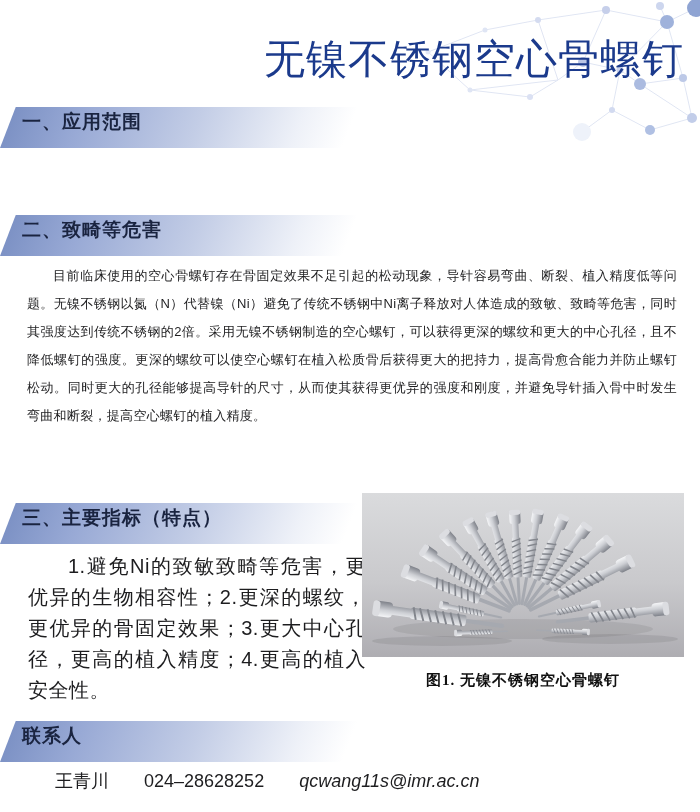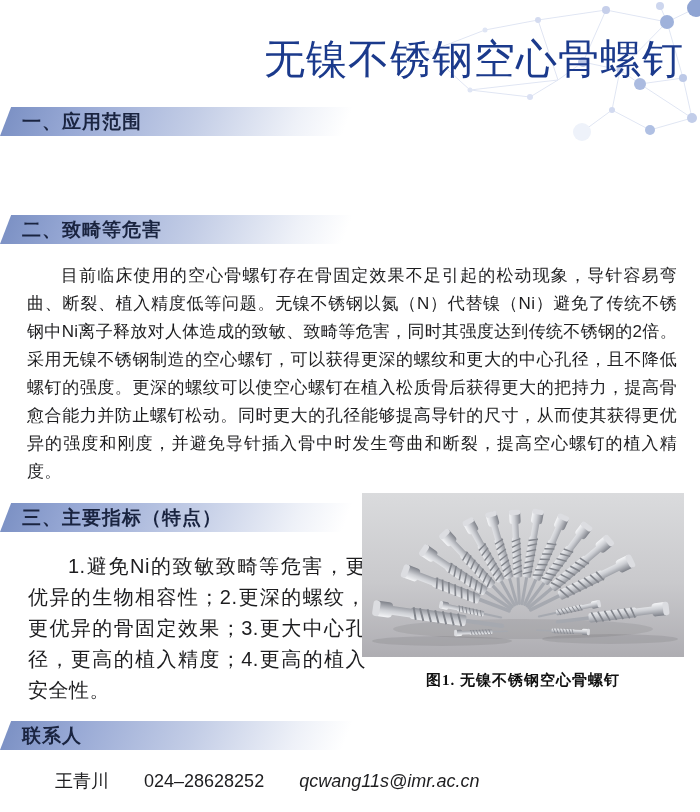--- a/index.html
+++ b/index.html
@@ -13,42 +13,42 @@
   }
   .network{
     position:absolute;top:0;right:0;width:290px;height:155px;pointer-events:none;
   }
   .page-title{
     position:absolute;top:24px;right:8px;margin:8px;
     font-size:41px;font-weight:500;letter-spacing:1px;
     color:#1b3a8c;white-space:nowrap;
   }
   .band{
-    position:absolute;left:0;width:342px;height:29px;
+    position:absolute;left:0;width:342px;height:41px;
   }
   .band::before{
     content:"";position:absolute;inset:0;
     background:linear-gradient(90deg,#7d92c5 0%,#98a9d5 20%,#c3cde6 55%,#eef1f8 85%,#ffffff 100%);
     transform:skewX(-21deg);transform-origin:0 100%;
   }
   .band-label{
     position:relative;display:block;padding-left:22px;line-height:29px;
     font-size:19px;font-weight:bold;color:#1a2440;letter-spacing:1px;
   }
   .band-s1{top:107px;}
   .band-s2{top:215px;}
   .band-s3{top:503px;}
   .band-contact{top:721px;}
   .body-text{color:#1d1d1f;}
   .s1-body{
     position:absolute;left:54px;top:149px;font-size:18px;letter-spacing:0.5px;
   }
   .s2-body{
     position:absolute;left:27px;top:262px;width:650px;
-    font-size:17px;line-height:28px;text-indent:2em;text-align:justify;letter-spacing:0.3px;
+    font-size:13px;line-height:28px;text-indent:2em;text-align:justify;letter-spacing:0.3px;
   }
   .s3-body{
     position:absolute;left:28px;top:551px;width:338px;
     font-size:20px;line-height:31px;text-indent:2em;text-align:justify;letter-spacing:0.5px;
   }
   .figure{position:absolute;left:362px;top:493px;width:382px;}
   .photo{display:block;width:322px;height:164px;}
   .figure-caption{
     position:absolute;top:178px;left:0;width:322px;text-align:center;
     font-family:"Liberation Serif","DejaVu Serif",serif;

